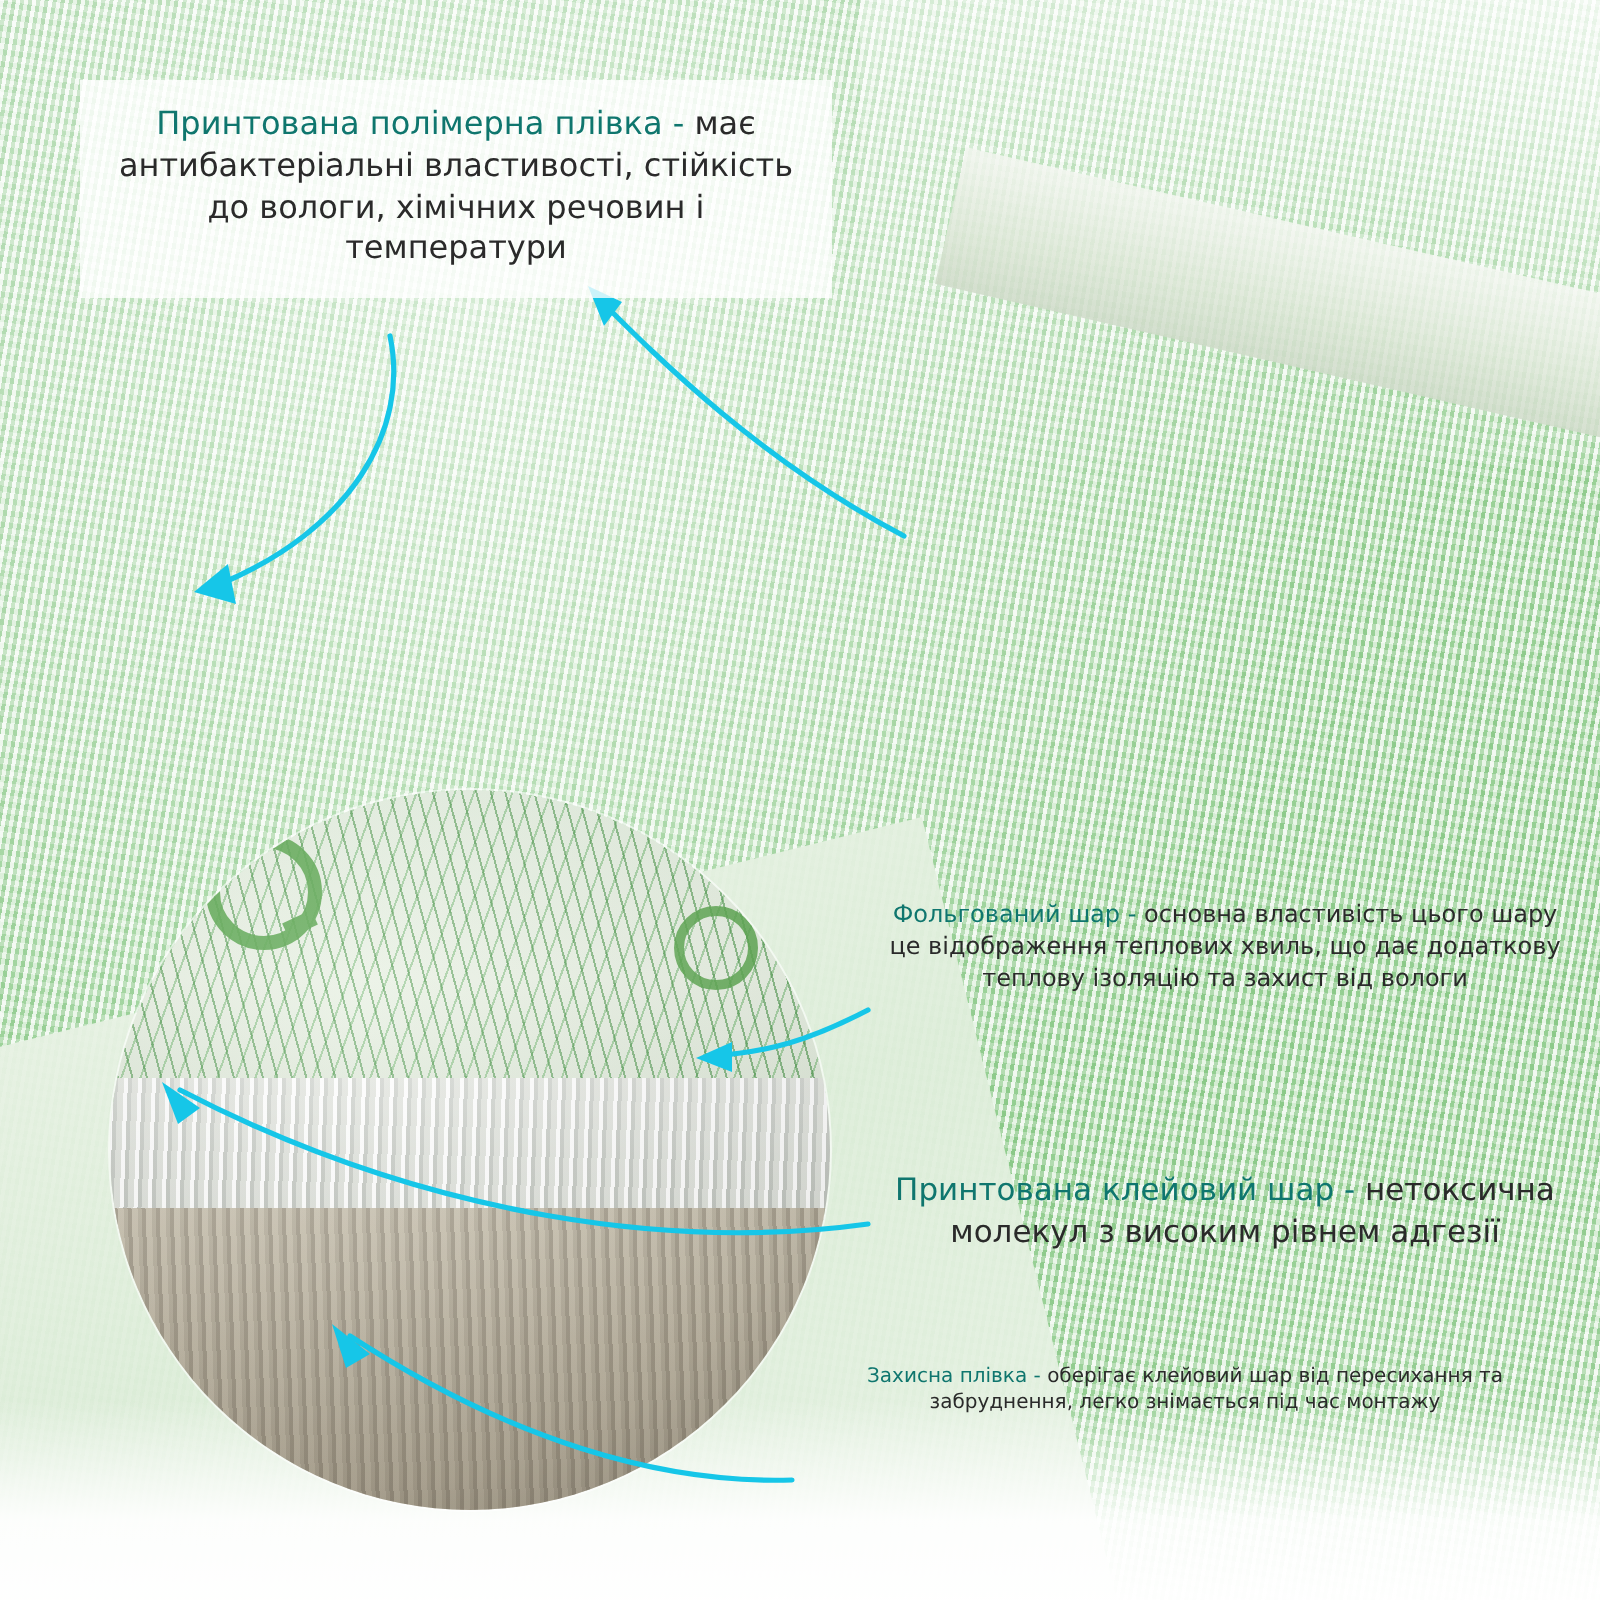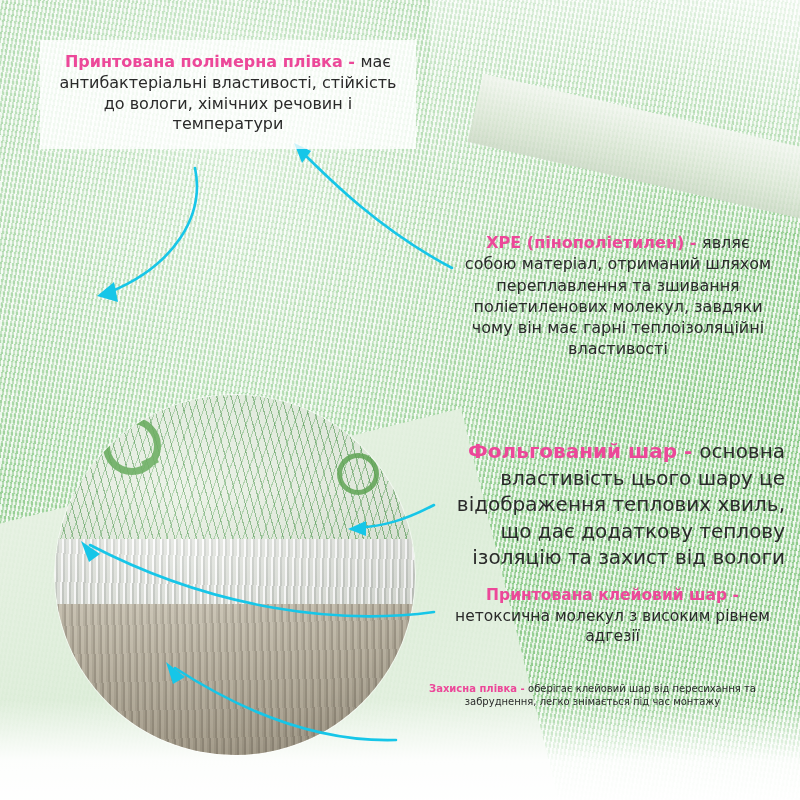--- a/index.html
+++ b/index.html
@@ -141,44 +141,44 @@
   }
 
   
   .callout {
     position: absolute;
     color: #2a2a2a;
     line-height: 1.25;
     font-size: 15.5px;
   }
   .callout .hd {
-    font-weight: bold;
-    color: #ec4899;
+    font-weight: normal;
+    color: #0f766e;
   }
   .c-film {
     left: 40px; top: 40px;
     width: 348px;
     padding: 12px 14px 14px 14px;
     background: rgba(255,255,255,0.78);
     text-align: center;
     font-size: 16px;
     line-height: 1.3;
   }
   .c-xpe {
     left: 458px; top: 232px;
     width: 320px;
     text-align: center;
     font-size: 16px;
     line-height: 1.33;
   }
   .c-foil {
-    left: 440px; top: 438px;
+    left: 440px; top: 450px;
     width: 345px;
-    text-align: right;
-    font-size: 20px;
+    text-align: center;
+    font-size: 12px;
     line-height: 1.33;
   }
   .c-glue {
     left: 440px; top: 585px;
     width: 345px;
     text-align: center;
     font-size: 15.5px;
     line-height: 1.33;
   }
   .c-protect {
@@ -240,24 +240,20 @@
 
     <path class="ln" d="M396,740 C330,742 255,720 175,668"></path>
     <polygon class="ah" points="185,677 166,662 173,684"></polygon>
   </svg>
 
   <div class="callout c-film">
     <span class="hd">Принтована полімерна плівка - </span>
     <span>має антибактеріальні властивості, стійкість до вологи, хімічних речовин і температури</span>
   </div>
 
-  <div class="callout c-xpe">
-    <span class="hd">XPE (пінополіетилен) - </span>
-    <span>являє собою матеріал, отриманий шляхом переплавлення та зшивання поліетиленових молекул, завдяки чому він має гарні теплоізоляційні властивості</span>
-  </div>
 
   <div class="callout c-foil">
     <span class="hd">Фольгований шар - </span>
     <span>основна властивість цього шару це відображення теплових хвиль, що дає додаткову теплову ізоляцію та захист від вологи</span>
   </div>
 
   <div class="callout c-glue">
     <span class="hd">Принтована клейовий шар - </span>
     <span>нетоксична молекул з високим рівнем адгезії</span>
   </div>

